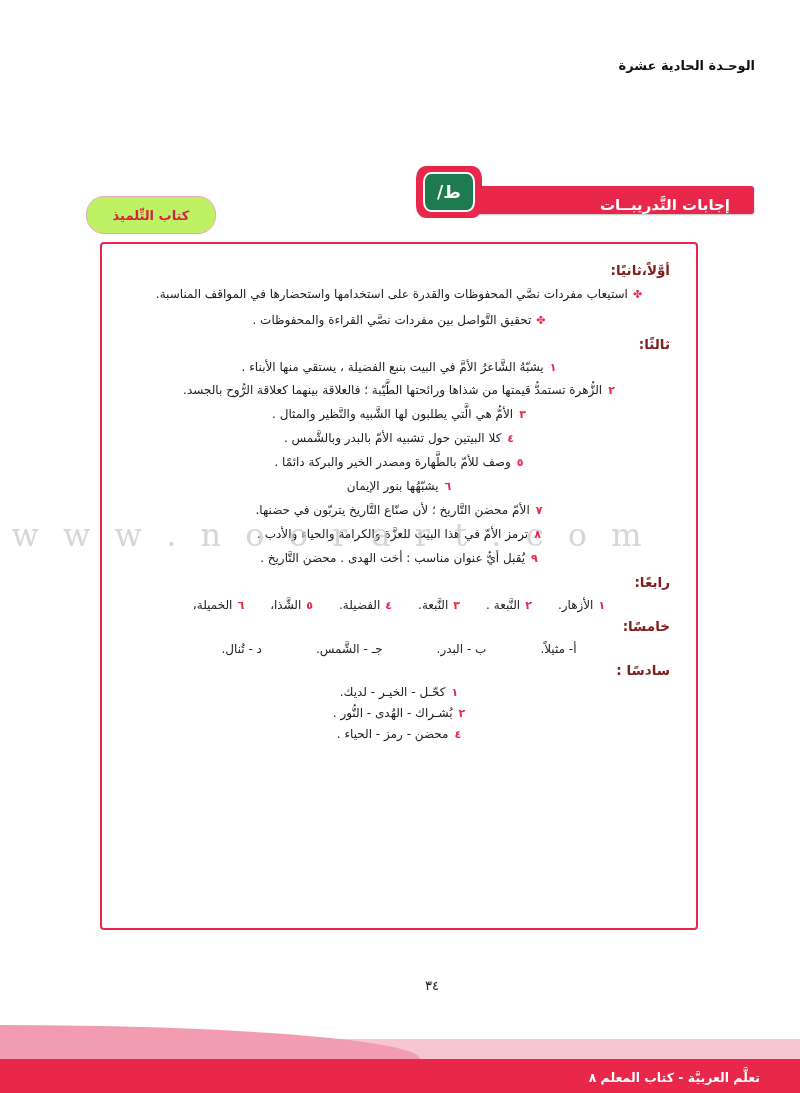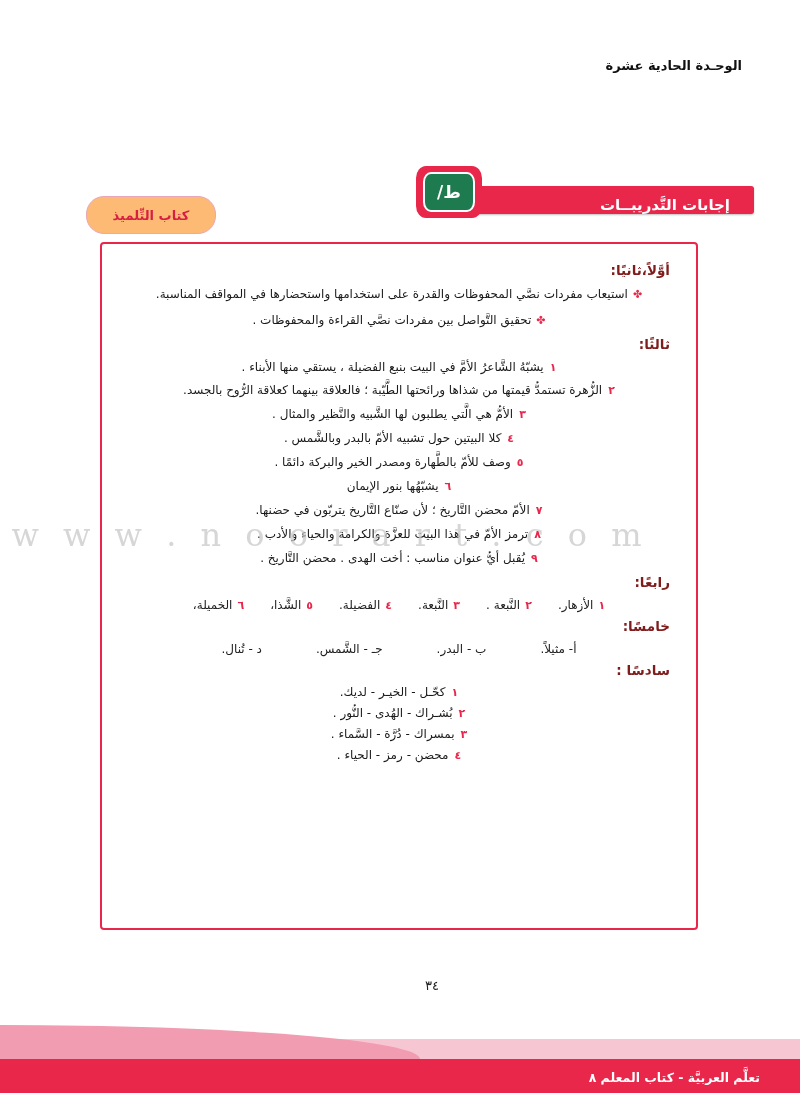--- a/index.html
+++ b/index.html
@@ -8,21 +8,21 @@
     background:#ffffff;
     font-family:"DejaVu Sans","Liberation Sans",sans-serif;
     position:relative;
     overflow:hidden;
     color:#222;
   }
   .page{position:absolute;inset:0;}
 
   
   .unit-header{
-    position:absolute;top:58px;right:58px;
+    position:absolute;top:58px;right:45px;
     font-size:13px;font-weight:bold;color:#111;
     letter-spacing:0;
   }
 
   
   .watermark{
     position:absolute;top:516px;left:0;width:660px;
     text-align:center;
     font-family:"DejaVu Serif","Liberation Serif",serif;
     font-size:32px;
@@ -67,21 +67,21 @@
   .badge-inner span{
     color:#fff;font-size:17px;font-weight:bold;
   }
 
   
   .book-tab{
     position:absolute;top:196px;left:86px;
     width:128px;height:36px;
     border:1.5px solid #e8a7b8;
     border-radius:18px;
-    background:#fdba74;
+    background:#bef264;
     display:flex;align-items:center;justify-content:center;
   }
   .book-tab span{
     font-size:13px;font-weight:bold;color:#d61f43;
   }
 
   
   .answers-box{
     position:absolute;top:242px;right:102px;left:100px;height:688px;
     border:2px solid #e8274b;
@@ -224,21 +224,20 @@
       <div class="item"><span>أ- مثيلاً.</span></div>
       <div class="item"><span>ب - البدر.</span></div>
       <div class="item"><span>جـ - الشَّمس.</span></div>
       <div class="item"><span>د - تُنال.</span></div>
     </div>
 
     <div class="sec-head">سادسًا :</div>
     <ol class="pairs">
       <li><span class="n">١</span><span>كحّـل - الخيـر - لديك.</span></li>
       <li><span class="n">٢</span><span>بُشـراك - الهُدى - النُّور .</span></li>
-      <li><span class="n">٣</span><span>بمسراك - دُرَّة - السَّماء .</span></li>
       <li><span class="n">٤</span><span>محضن - رمز - الحياء .</span></li>
     </ol>
 
   </div>
 
   <div class="page-number">٣٤</div>
 
   <div class="footer">
     <div class="footer-band1"></div>
     <div class="footer-swoop"></div>

